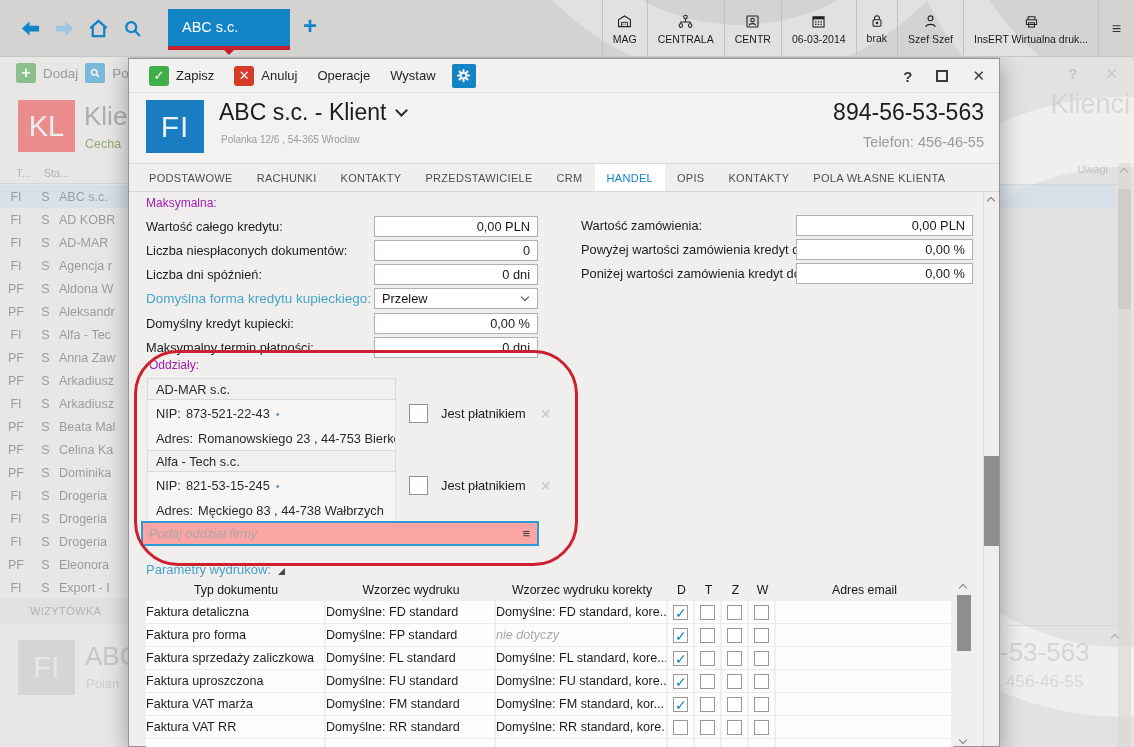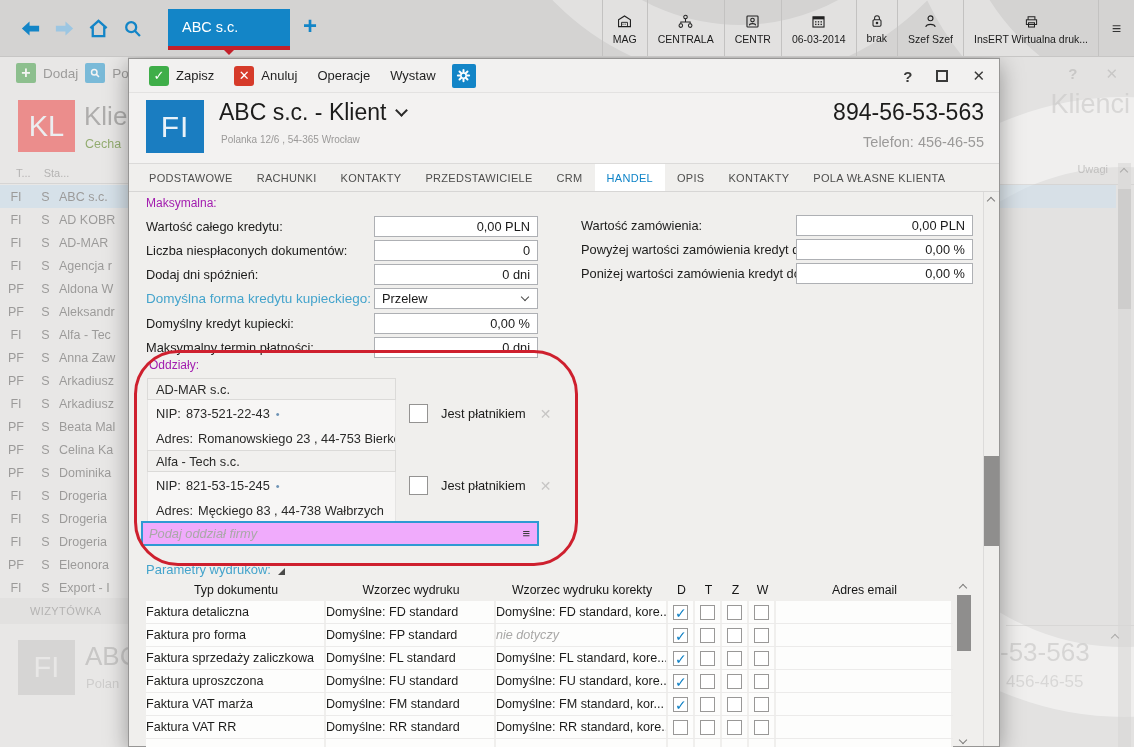--- a/index.html
+++ b/index.html
@@ -93,21 +93,21 @@
   .bname{height:22px;line-height:22px;background:#f1f0ee;border:1px solid #dbdad8;font-size:12.8px;color:#2a2a29;padding-left:8px;white-space:nowrap;overflow:hidden}
   .bline{height:27px;line-height:27px;font-size:12.8px;color:#2a2a29;padding-left:8px;background:#f7f6f5;border-left:1px solid #e5e4e3;border-right:1px solid #e5e4e3;white-space:nowrap;overflow:hidden}
   .bline.last{height:23px;line-height:23px}
   .bkey{margin-right:5px}
   .dot{color:#6d93b5;margin-left:6px;font-size:11px}
   .payer{position:absolute;left:262px;display:flex;align-items:center}
   .cbx{width:19px;height:19px;background:#fff;border:1px solid #949392;cursor:pointer;flex:none}
   .plabel{font-size:12.8px;color:#1c1c1b;margin-left:13px;white-space:nowrap}
   .bdel{color:#c7c6c5;font-size:14px;font-weight:bold;margin-left:14px;cursor:pointer}
   .payer1{top:26px}.payer2{top:98px}
-  .binput{position:absolute;left:12px;top:462px;width:398px;height:25px;border:2px solid #2f9ad3;background:#f0abfc;display:flex;align-items:center}
+  .binput{position:absolute;left:12px;top:462px;width:398px;height:25px;border:2px solid #2f9ad3;background:#fca5a5;display:flex;align-items:center}
   .binput input{flex:1;border:0;outline:none;font-size:12.8px;padding:0 6px;height:100%;background:transparent;color:#222;min-width:0}
   .binput input::placeholder{font-style:italic;color:#a9a8a7}
   .mg{font-size:13px;color:#3c3c3b;padding:0 7px;flex:none}
   .annotation{position:absolute;left:5px;top:291px;width:444px;height:216px;border:3px solid #ce202e;border-radius:44px;z-index:6;pointer-events:none}
 
   
   .ptitle{position:absolute;left:17px;top:503px;color:#45a4cc;font-size:13px;display:flex;align-items:center;gap:7px;white-space:nowrap}
   .ptri{width:0;height:0;border-left:7px solid transparent;border-bottom:7px solid #4a4a49;margin-top:4px}
   .ptable{position:absolute;left:17px;top:520px;width:807px}
   .thead{display:flex;height:22px;align-items:center;font-size:12.3px;color:#161616}
@@ -463,21 +463,21 @@
     <div class="seclabel" style="left:17px;top:137px">Maksymalna:</div>
 
     <div class="flabel" style="left:17px;top:157px">Wartość całego kredytu:</div>
     <div class="fld" style="left:245px;top:157px;width:164px">
         <span>0,00 PLN</span>
       </div>
     <div class="flabel" style="left:17px;top:181px">Liczba niespłaconych dokumentów:</div>
     <div class="fld" style="left:245px;top:181px;width:164px">
         <span>0</span>
       </div>
-    <div class="flabel" style="left:17px;top:205px">Dodaj dni spóźnień:</div>
+    <div class="flabel" style="left:17px;top:205px">Liczba dni spóźnień:</div>
     <div class="fld" style="left:245px;top:205px;width:164px">
         <span>0  dni</span>
       </div>
     <div class="flabel accent" style="left:17px;top:229px">Domyślna forma kredytu kupieckiego:</div>
     <div class="fld select" style="left:245px;top:229px;width:164px">
       <span>Przelew</span>
       <span class="chev small" style="border-color:#4a4a49;margin-top:-3px"></span>
     </div>
     <div class="flabel" style="left:17px;top:254px">Domyślny kredyt kupiecki:</div>
     <div class="fld" style="left:245px;top:254px;width:164px">

